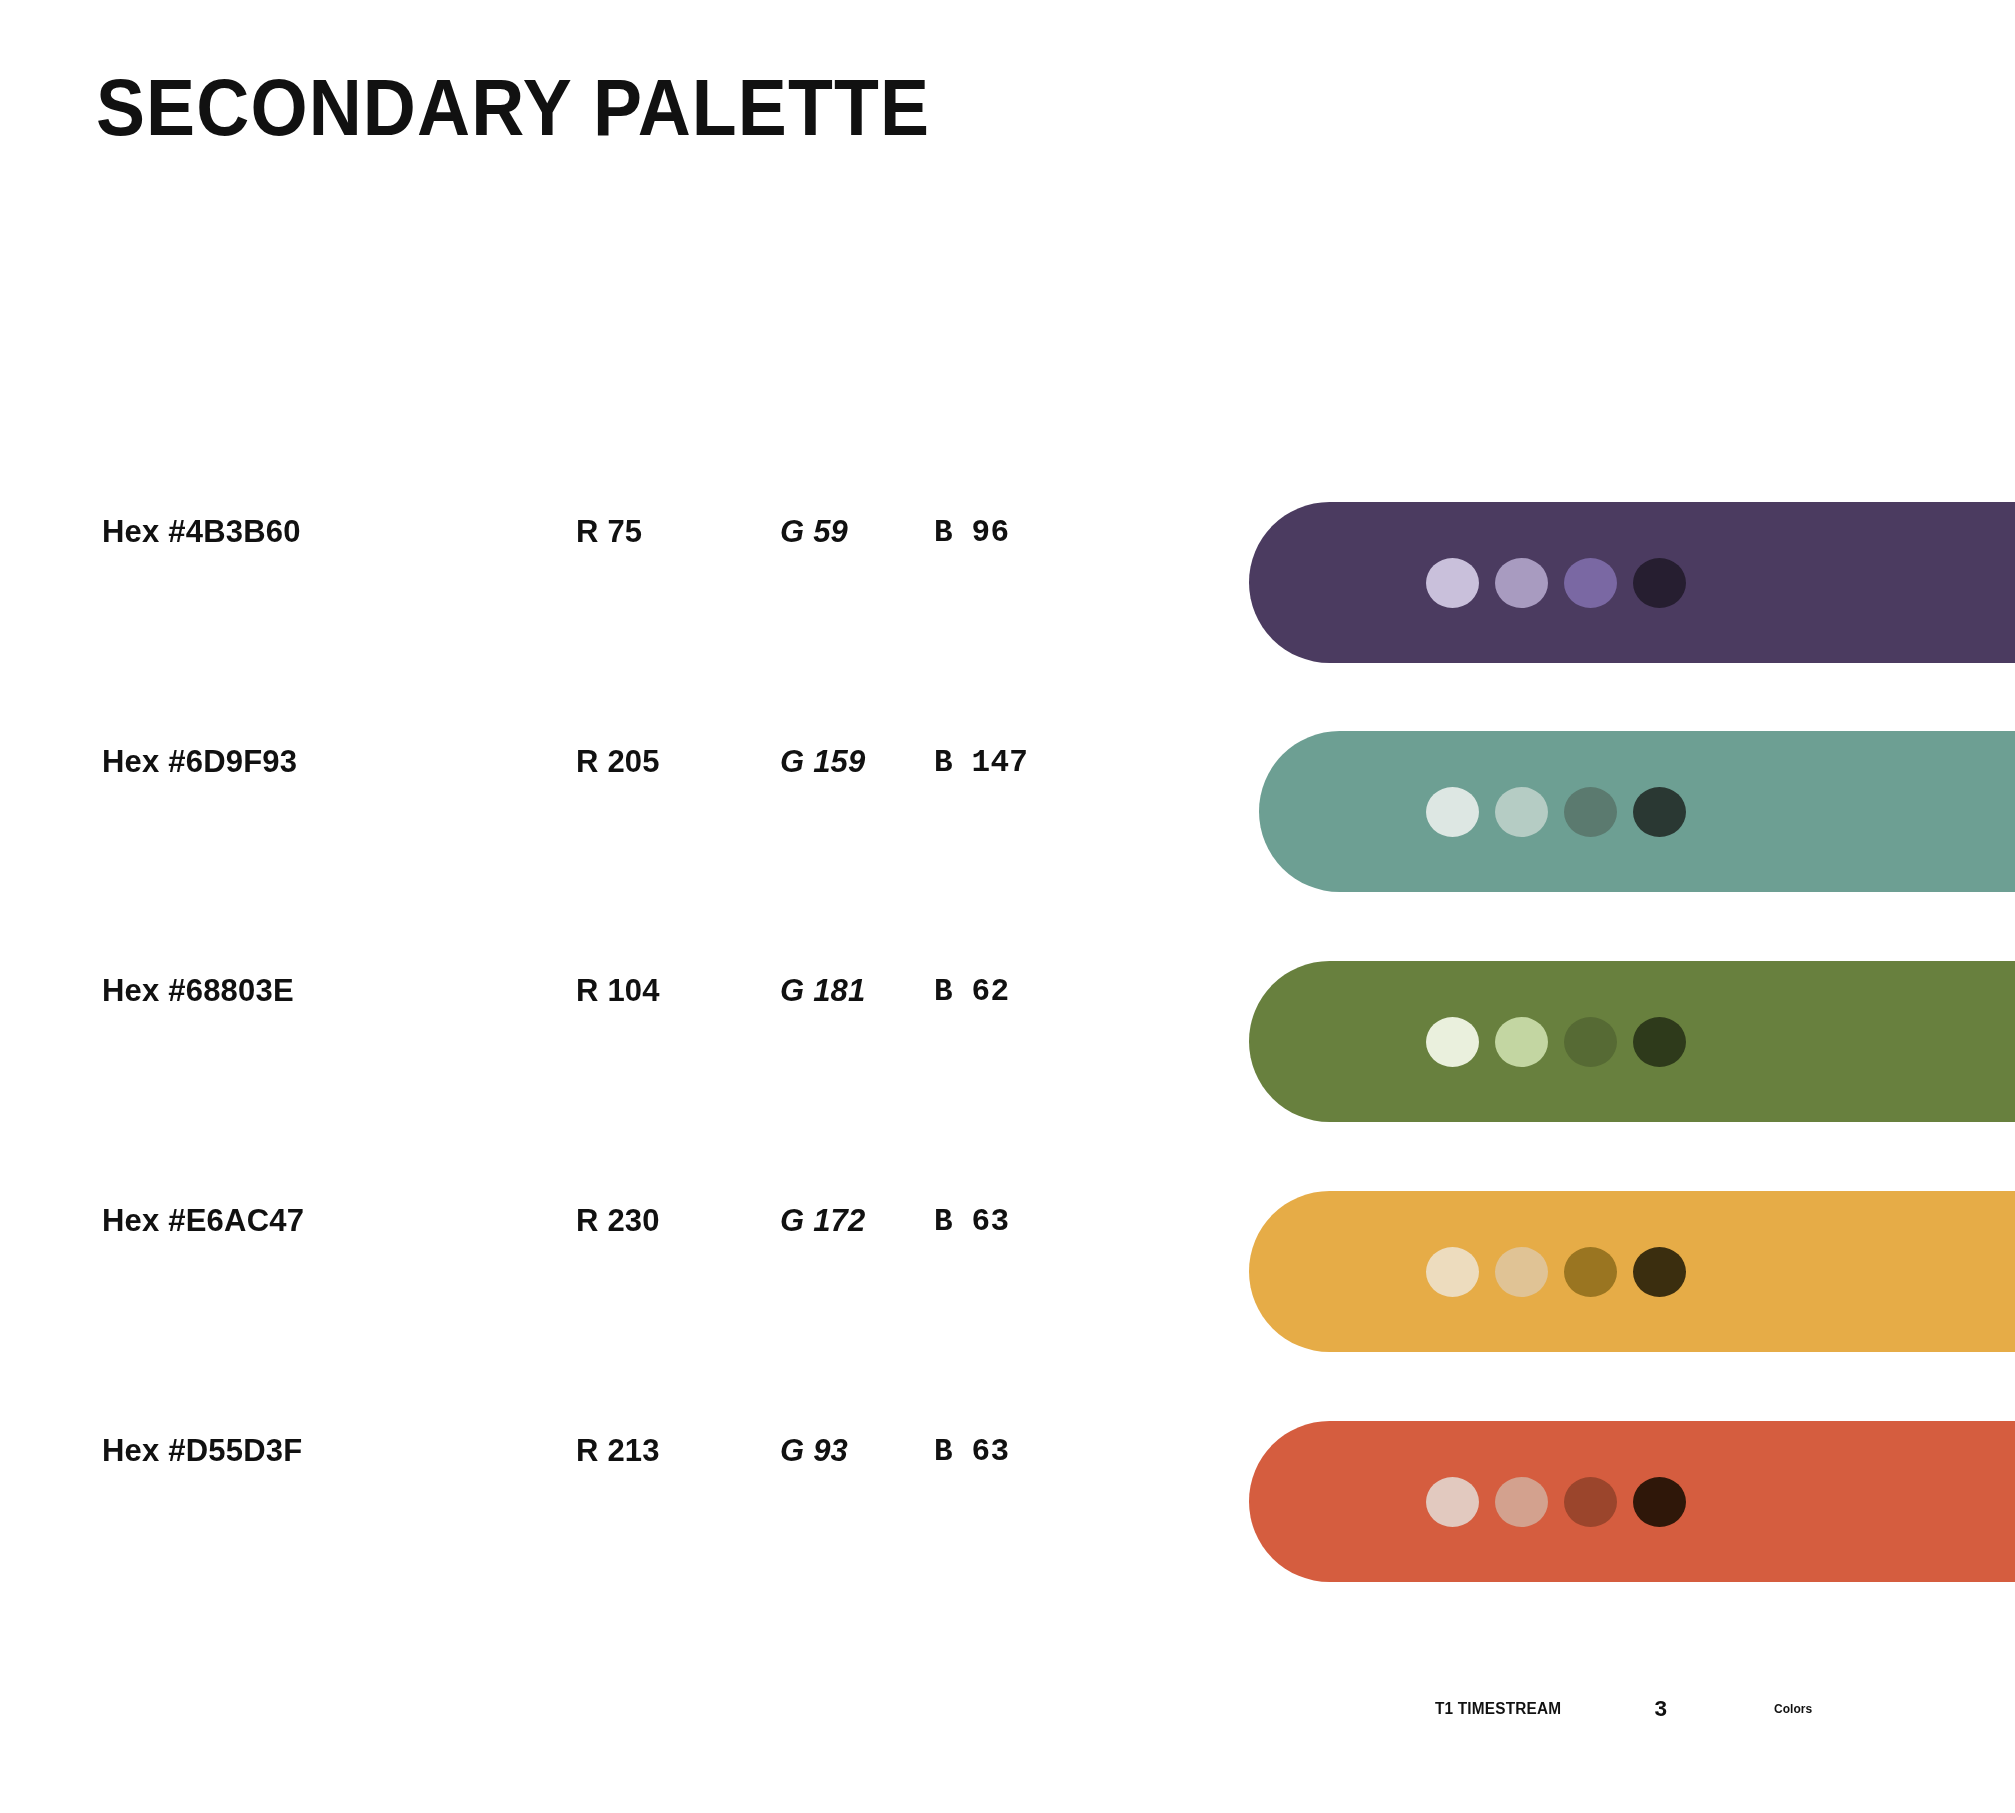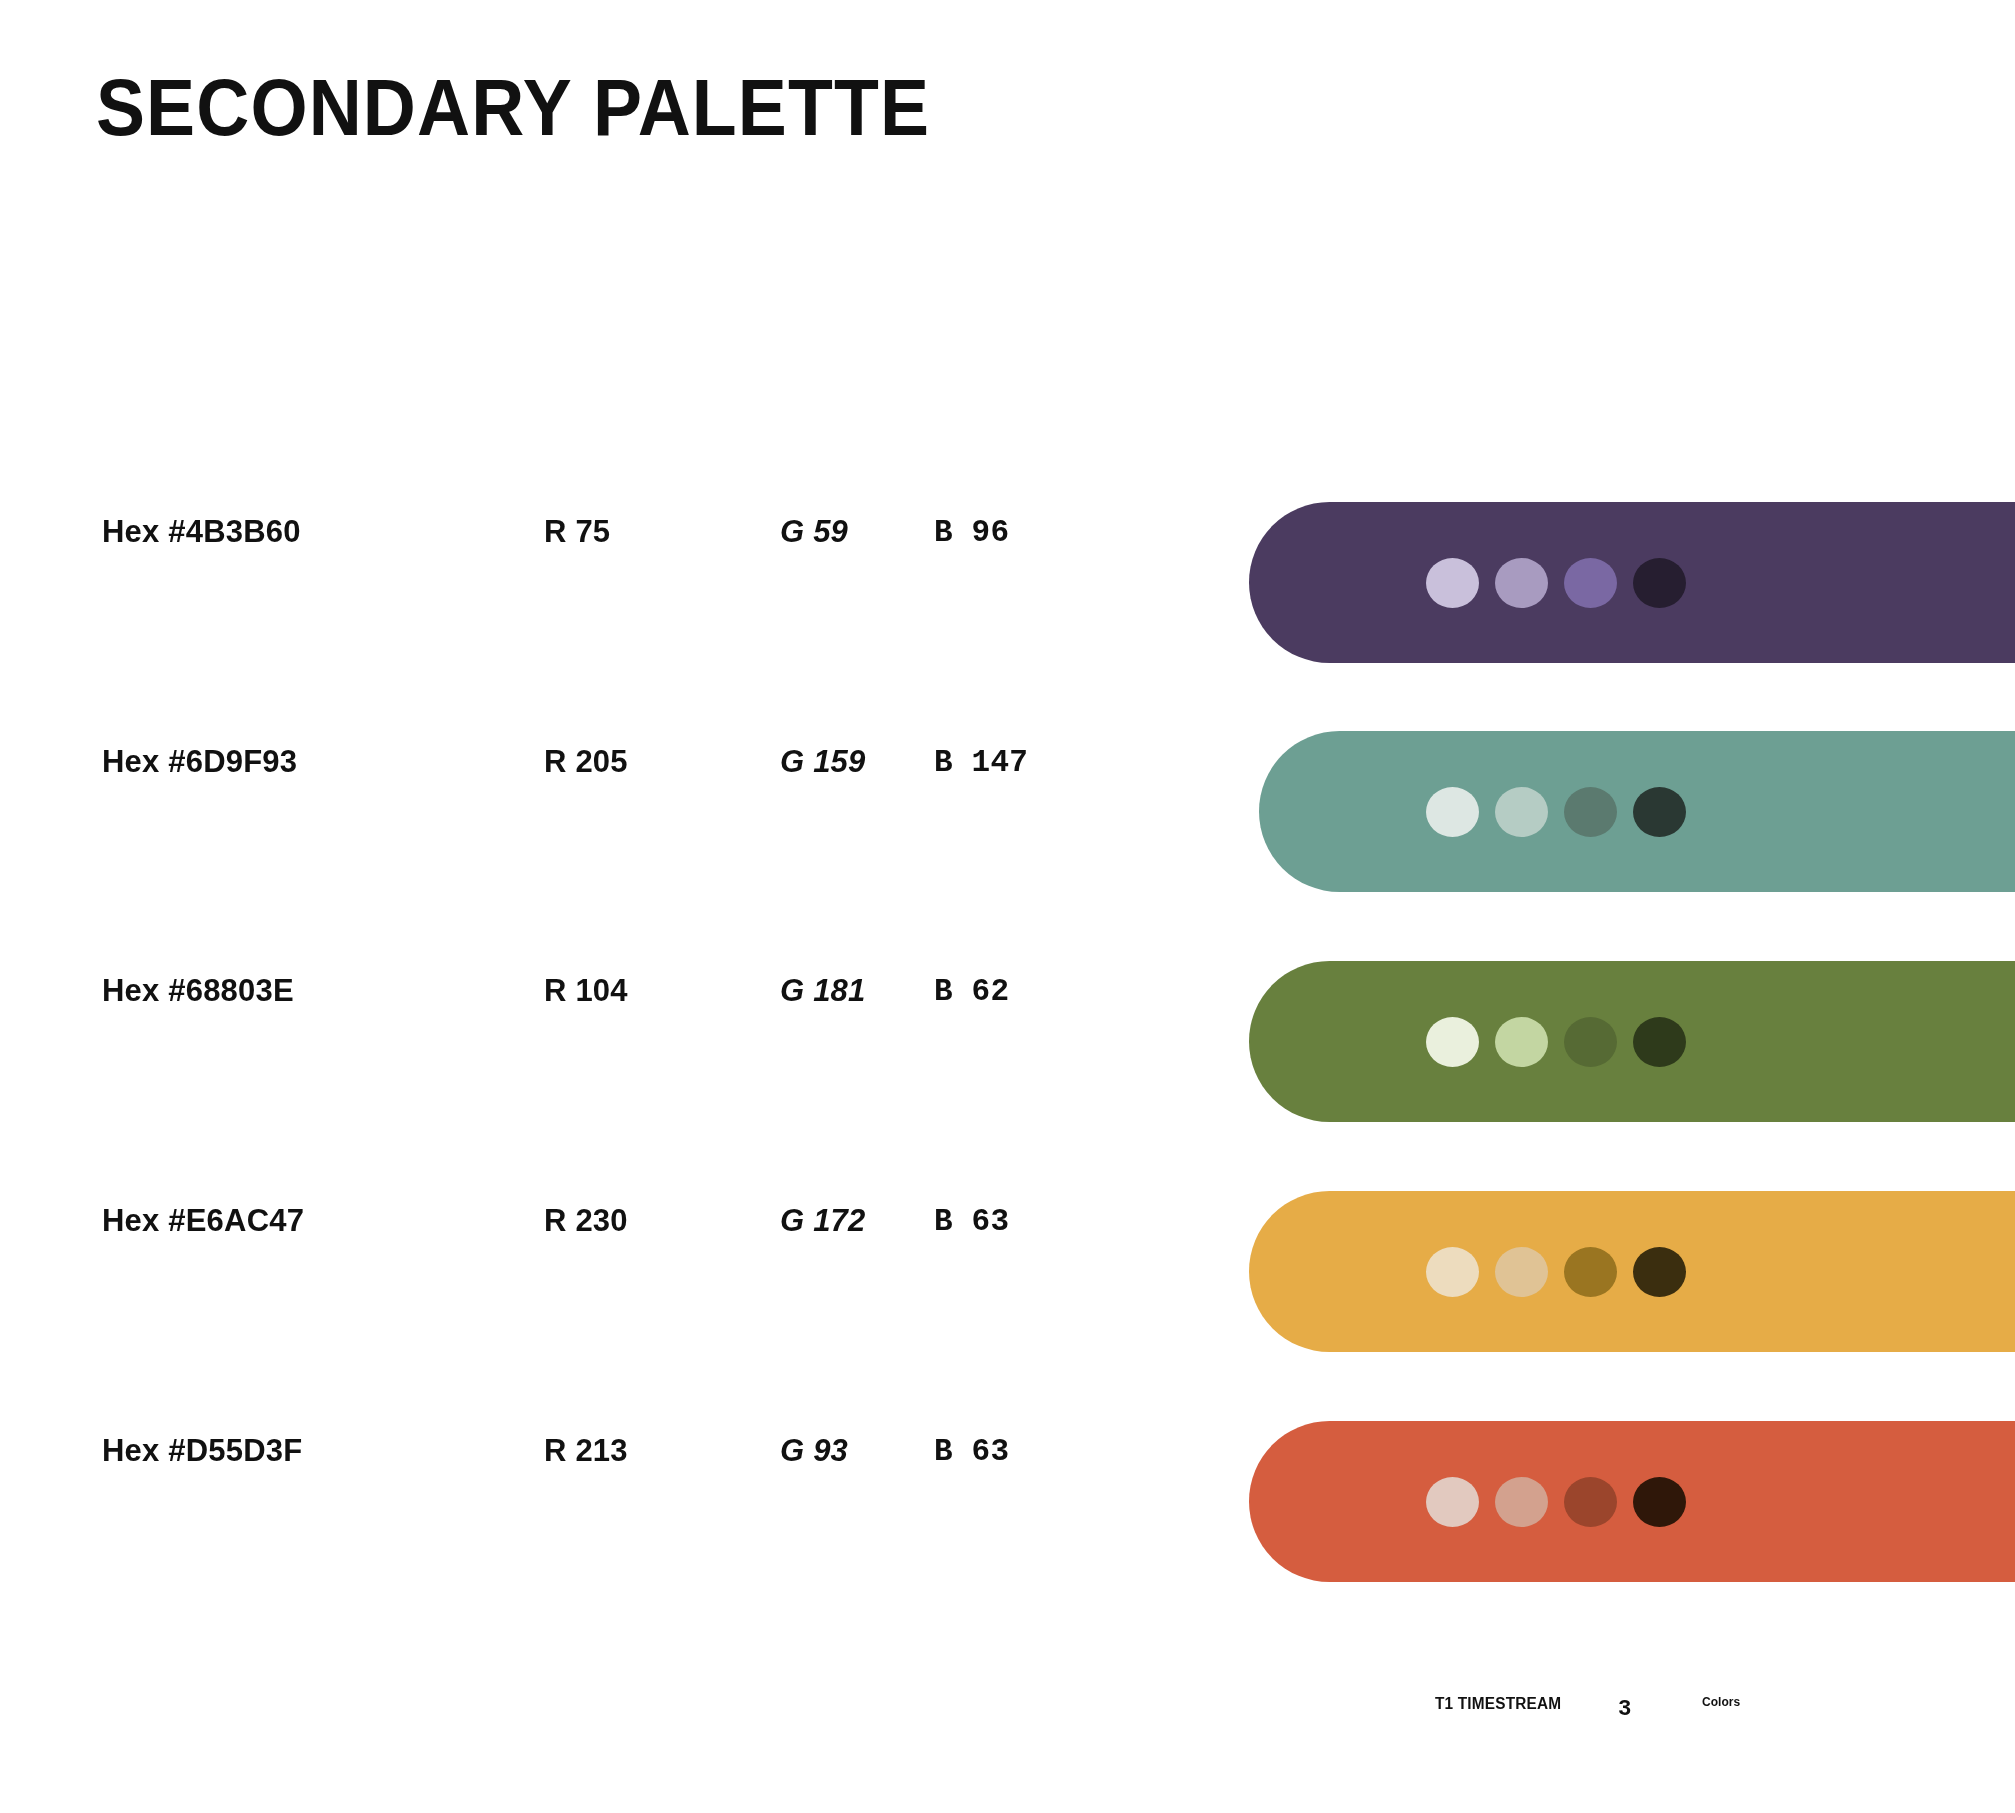--- a/index.html
+++ b/index.html
@@ -39,21 +39,21 @@
     height: 40px;
     display: flex;
     align-items: center;
     color: #111111;
     font-size: 31px;
     font-weight: 700;
     letter-spacing: 0.2px;
     white-space: nowrap;
   }
   .spec-hex  { position: absolute; left: 102px; }
-  .spec-r    { position: absolute; left: 544px; }
+  .spec-r    { position: absolute; left: 576px; }
   .spec-g    { position: absolute; left: 780px; font-style: italic; }
   .spec-b    { position: absolute; left: 934px; font-family: Liberation Mono, monospace; }
 
   
   .color-bar {
     position: absolute;
     height: 161px;
     border-top-left-radius: 81px;
     border-bottom-left-radius: 81px;
     overflow: visible;
@@ -73,23 +73,24 @@
     flex: 0 0 auto;
   }
 
   
   #footer {
     position: absolute;
     left: 1435px;
     top: 1695px;
     height: 28px;
     display: flex;
-    align-items: flex-start;
+    align-items: center;
     color: #111111;
     white-space: nowrap;
+    gap: 36px;
   }
   #footer-brand {
     font-size: 16px;
     font-weight: 700;
     letter-spacing: 0.2px;
     transform: scaleX(0.96);
     transform-origin: left center;
   }
   #footer-page {
     font-size: 22.6px;

